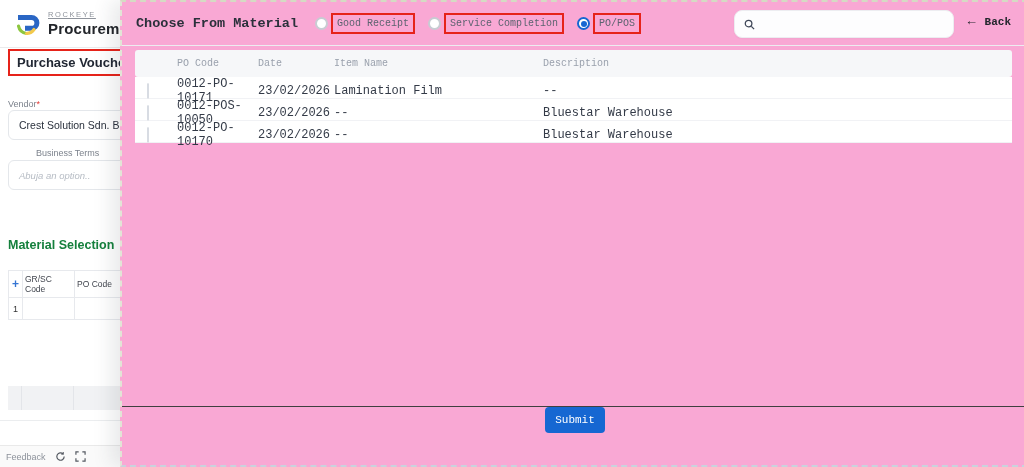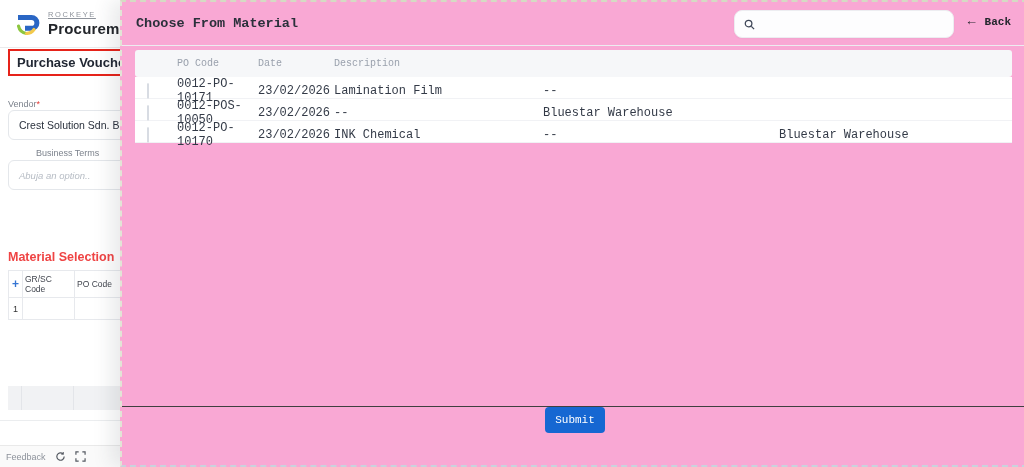--- a/index.html
+++ b/index.html
@@ -28,21 +28,21 @@
     position:absolute;left:8px;top:49px;border:2px solid var(--annotation);
     padding:4px 7px;font-size:13px;font-weight:bold;color:#222834;background:#fff;white-space:nowrap;
   }
   .field-label{position:absolute;left:8px;font-size:9px;color:#7c828c;}
   .req{color:#e53935;}
   .text-input{
     position:absolute;left:8px;width:212px;height:30px;border:1px solid #e4e7eb;border-radius:6px;
     background:#fff;display:flex;align-items:center;padding-left:10px;font-size:10.5px;color:#2a313d;
   }
   .placeholder{color:#b6bcc4;font-style:italic;font-size:9.5px;}
-  .material-title{position:absolute;left:8px;top:238px;font-size:12.5px;font-weight:bold;color:#ef4444;margin-top:12px;}
+  .material-title{position:absolute;left:8px;top:238px;font-size:12.5px;font-weight:bold;color:#15803d;}
   .mini-cols{display:grid;grid-template-columns:14px 52px 1fr;}
   .mini-table{position:absolute;left:8px;top:270px;width:220px;border:1px solid #e7e9ed;background:#fff;}
   .mini-head{height:26px;align-items:center;font-size:8.5px;color:#41454e;}
   .mini-head>div,.mini-row>div{height:100%;display:flex;align-items:center;border-right:1px solid #e7e9ed;padding-left:2px;}
   .mini-head .plus-cell{justify-content:center;color:#3575d3;font-size:12px;font-weight:bold;padding-left:0;cursor:pointer;}
   .mini-row{height:22px;border-top:1px solid #e7e9ed;font-size:9px;color:#333;}
   .mini-row .rownum{justify-content:center;padding-left:0;}
   .mini-footer{position:absolute;left:8px;top:386px;width:220px;height:24px;background:#f1f2f4;}
   .mini-footer>div{height:100%;border-right:1px solid #e3e5e9;}
   .left-hr{position:absolute;left:0;top:420px;width:125px;border-bottom:1px solid #ebedef;}
@@ -159,40 +159,55 @@
           <path d="M11 8 V11 H8"></path>
           <path d="M4 11 H1 V8"></path>
       </svg>
     </span>
   </div>
 </div>
 
 <div class="modal">
   <div class="modal-header">
     <div class="modal-title">Choose From Material</div>
+    <div class="radio-group">
+        <div class="radio-item">
+          <span class="radio-circle"></span>
+          <span class="radio-label">Good Receipt</span>
+        </div>
+        <div class="radio-item">
+          <span class="radio-circle"></span>
+          <span class="radio-label">Service Completion</span>
+        </div>
+        <div class="radio-item">
+          <span class="radio-circle selected"></span>
+          <span class="radio-label">PO/POS</span>
+        </div>
+      </div>
 
     <div class="search-box">
       <svg width="11" height="11" viewBox="0 0 12 12" fill="none" stroke="#3e4657" stroke-width="1.4">
         <circle cx="5" cy="5" r="3.6"></circle>
           <path d="M8 8 L11 11"></path>
       </svg>
       <input type="text" placeholder="" style="">
     </div>
 
     <div class="back-btn">
       <span class="back-arrow">←</span>
       <span class="back-label">Back</span>
     </div>
   </div>
 
   <div class="po-table">
     <div class="thead grid-cols">
         <div></div>
         <div>PO Code</div>
         <div>Date</div>
+        <div>Item Name</div>
         <div>Description</div>
       </div>
     <div>
         <div class="trow grid-cols">
           <div><span class="checkbox"></span></div>
           <div>0012-PO-10171</div>
           <div>23/02/2026</div>
           <div>Lamination Film</div>
           <div>--</div>
         </div>
@@ -200,21 +215,20 @@
           <div><span class="checkbox"></span></div>
           <div>0012-POS-10050</div>
           <div>23/02/2026</div>
           <div>--</div>
           <div>Bluestar Warehouse</div>
         </div>
         <div class="trow grid-cols">
           <div><span class="checkbox"></span></div>
           <div>0012-PO-10170</div>
           <div>23/02/2026</div>
-          <div>INK Chemical</div>
           <div>--</div>
           <div>Bluestar Warehouse</div>
         </div>
       </div>
   </div>
 
   <div class="modal-footer">
     <button class="submit-btn">Submit</button>
   </div>
 </div>

